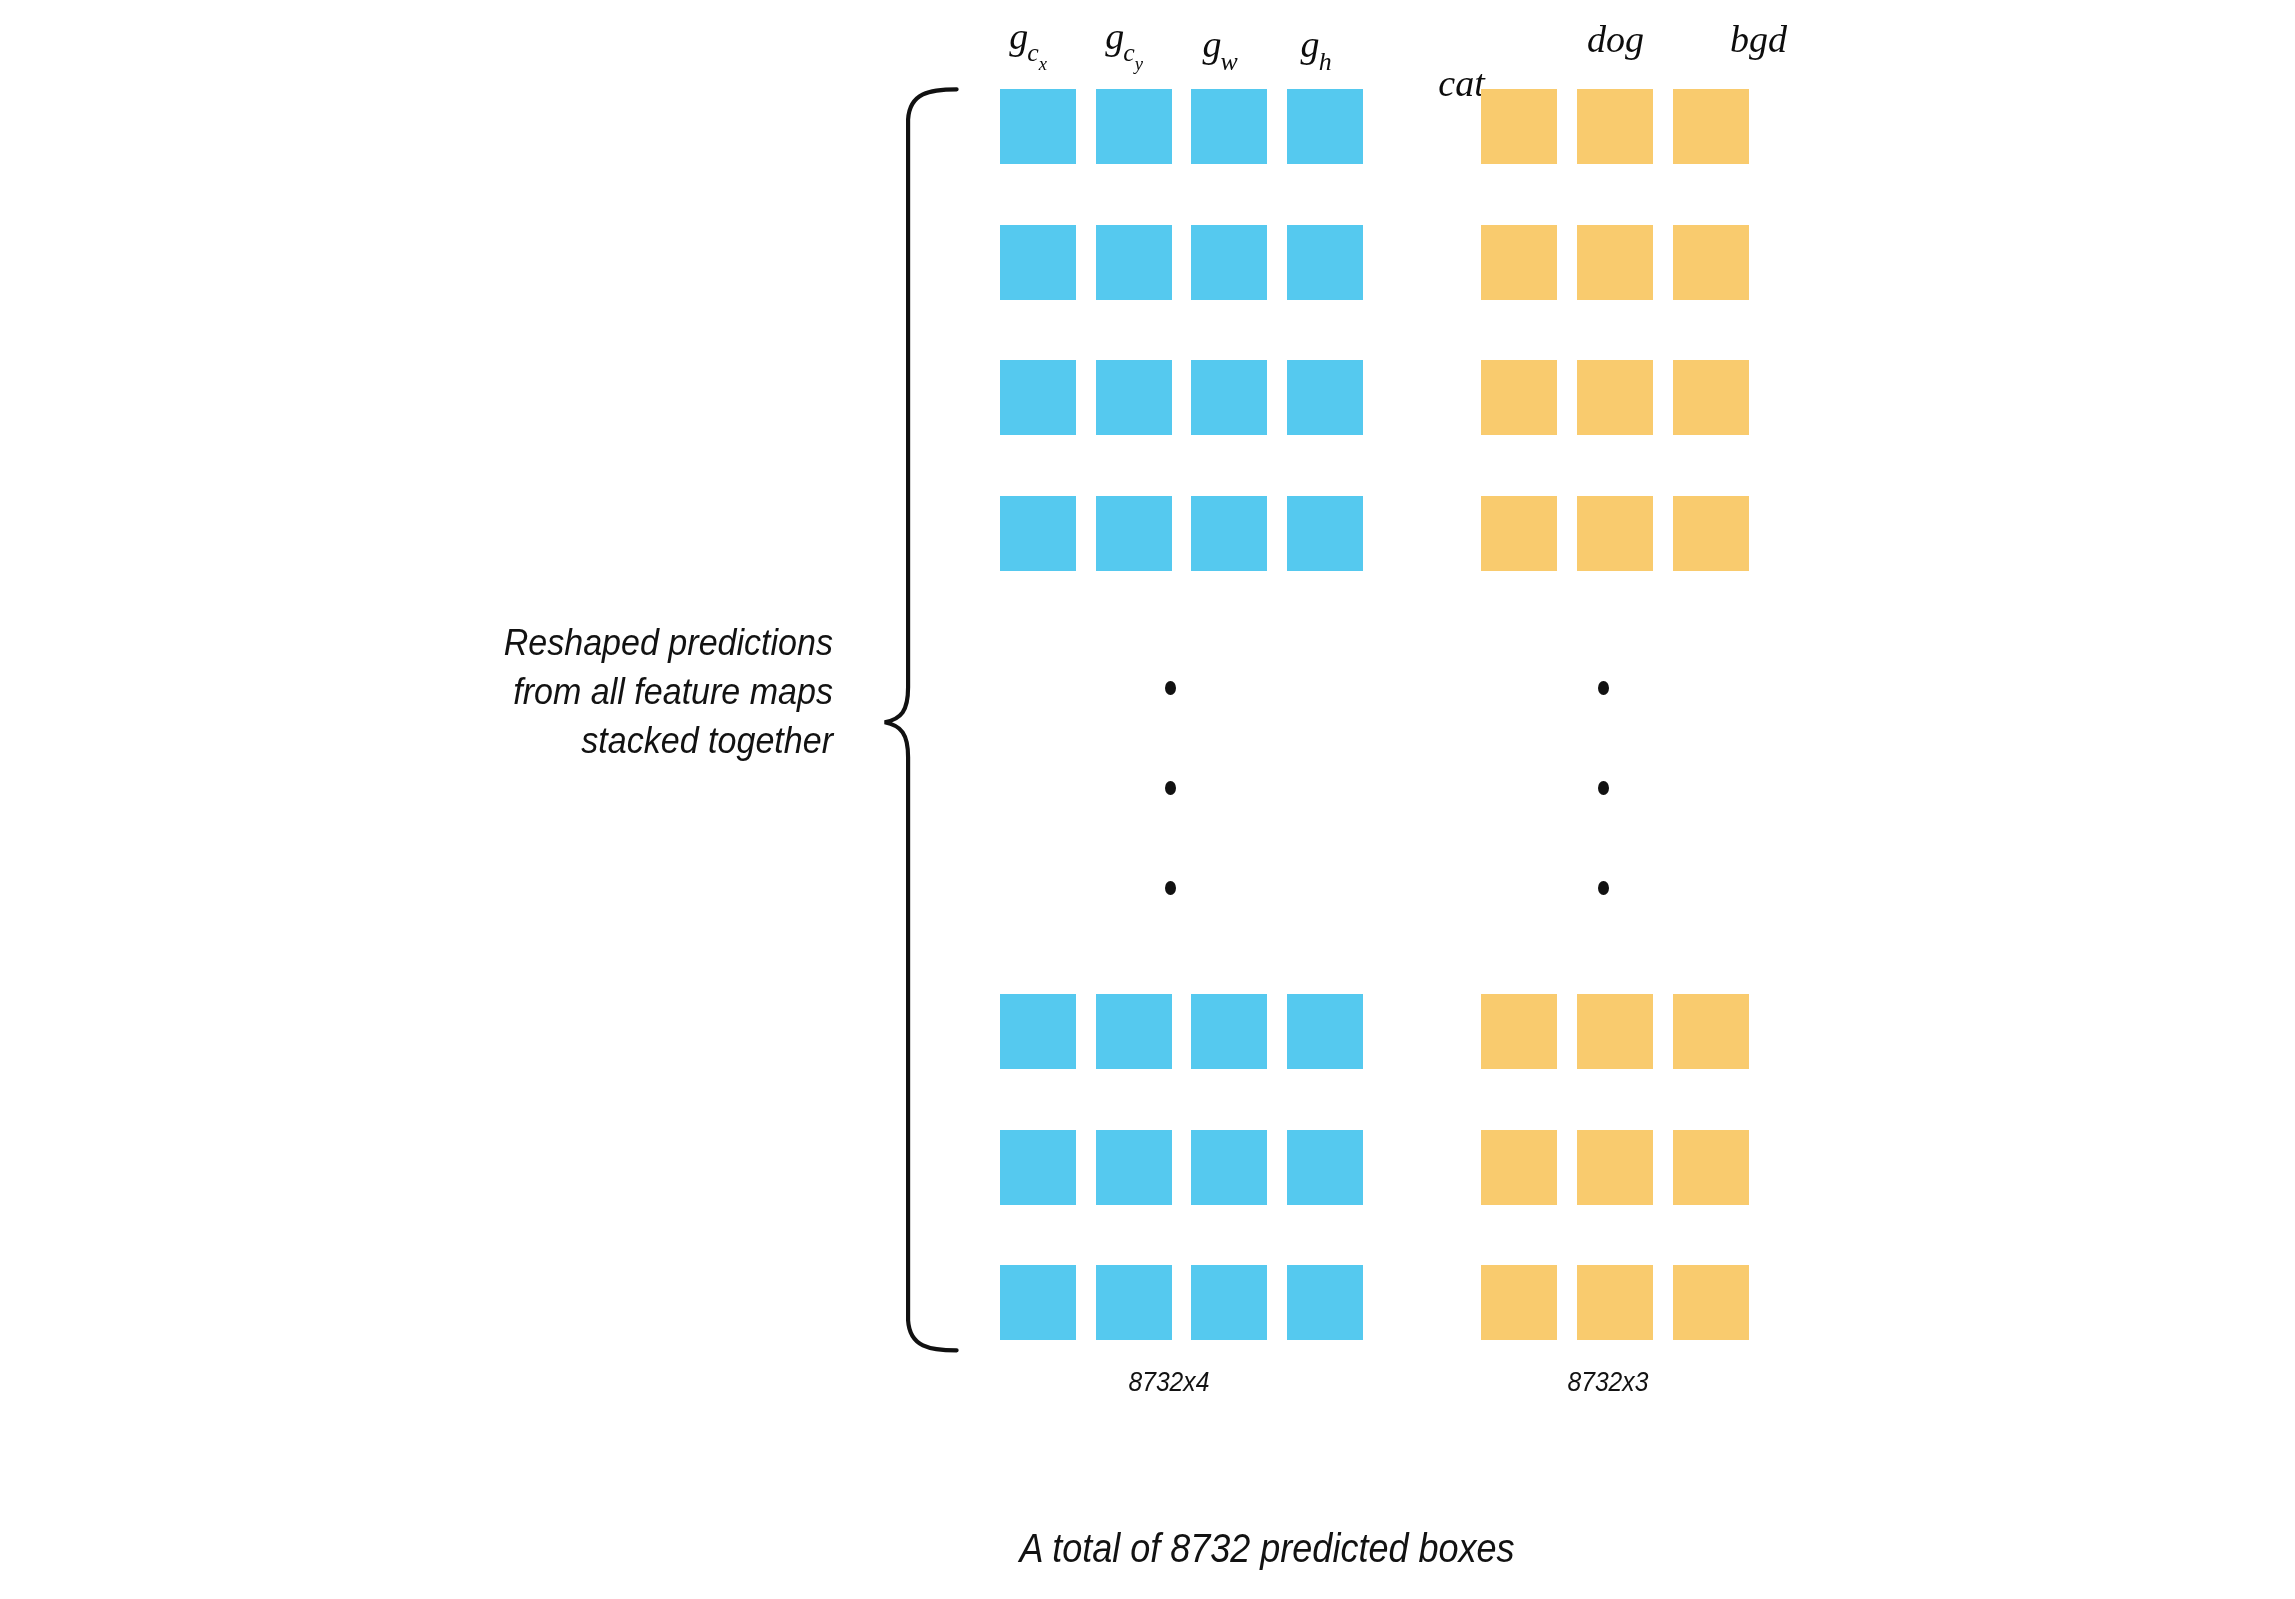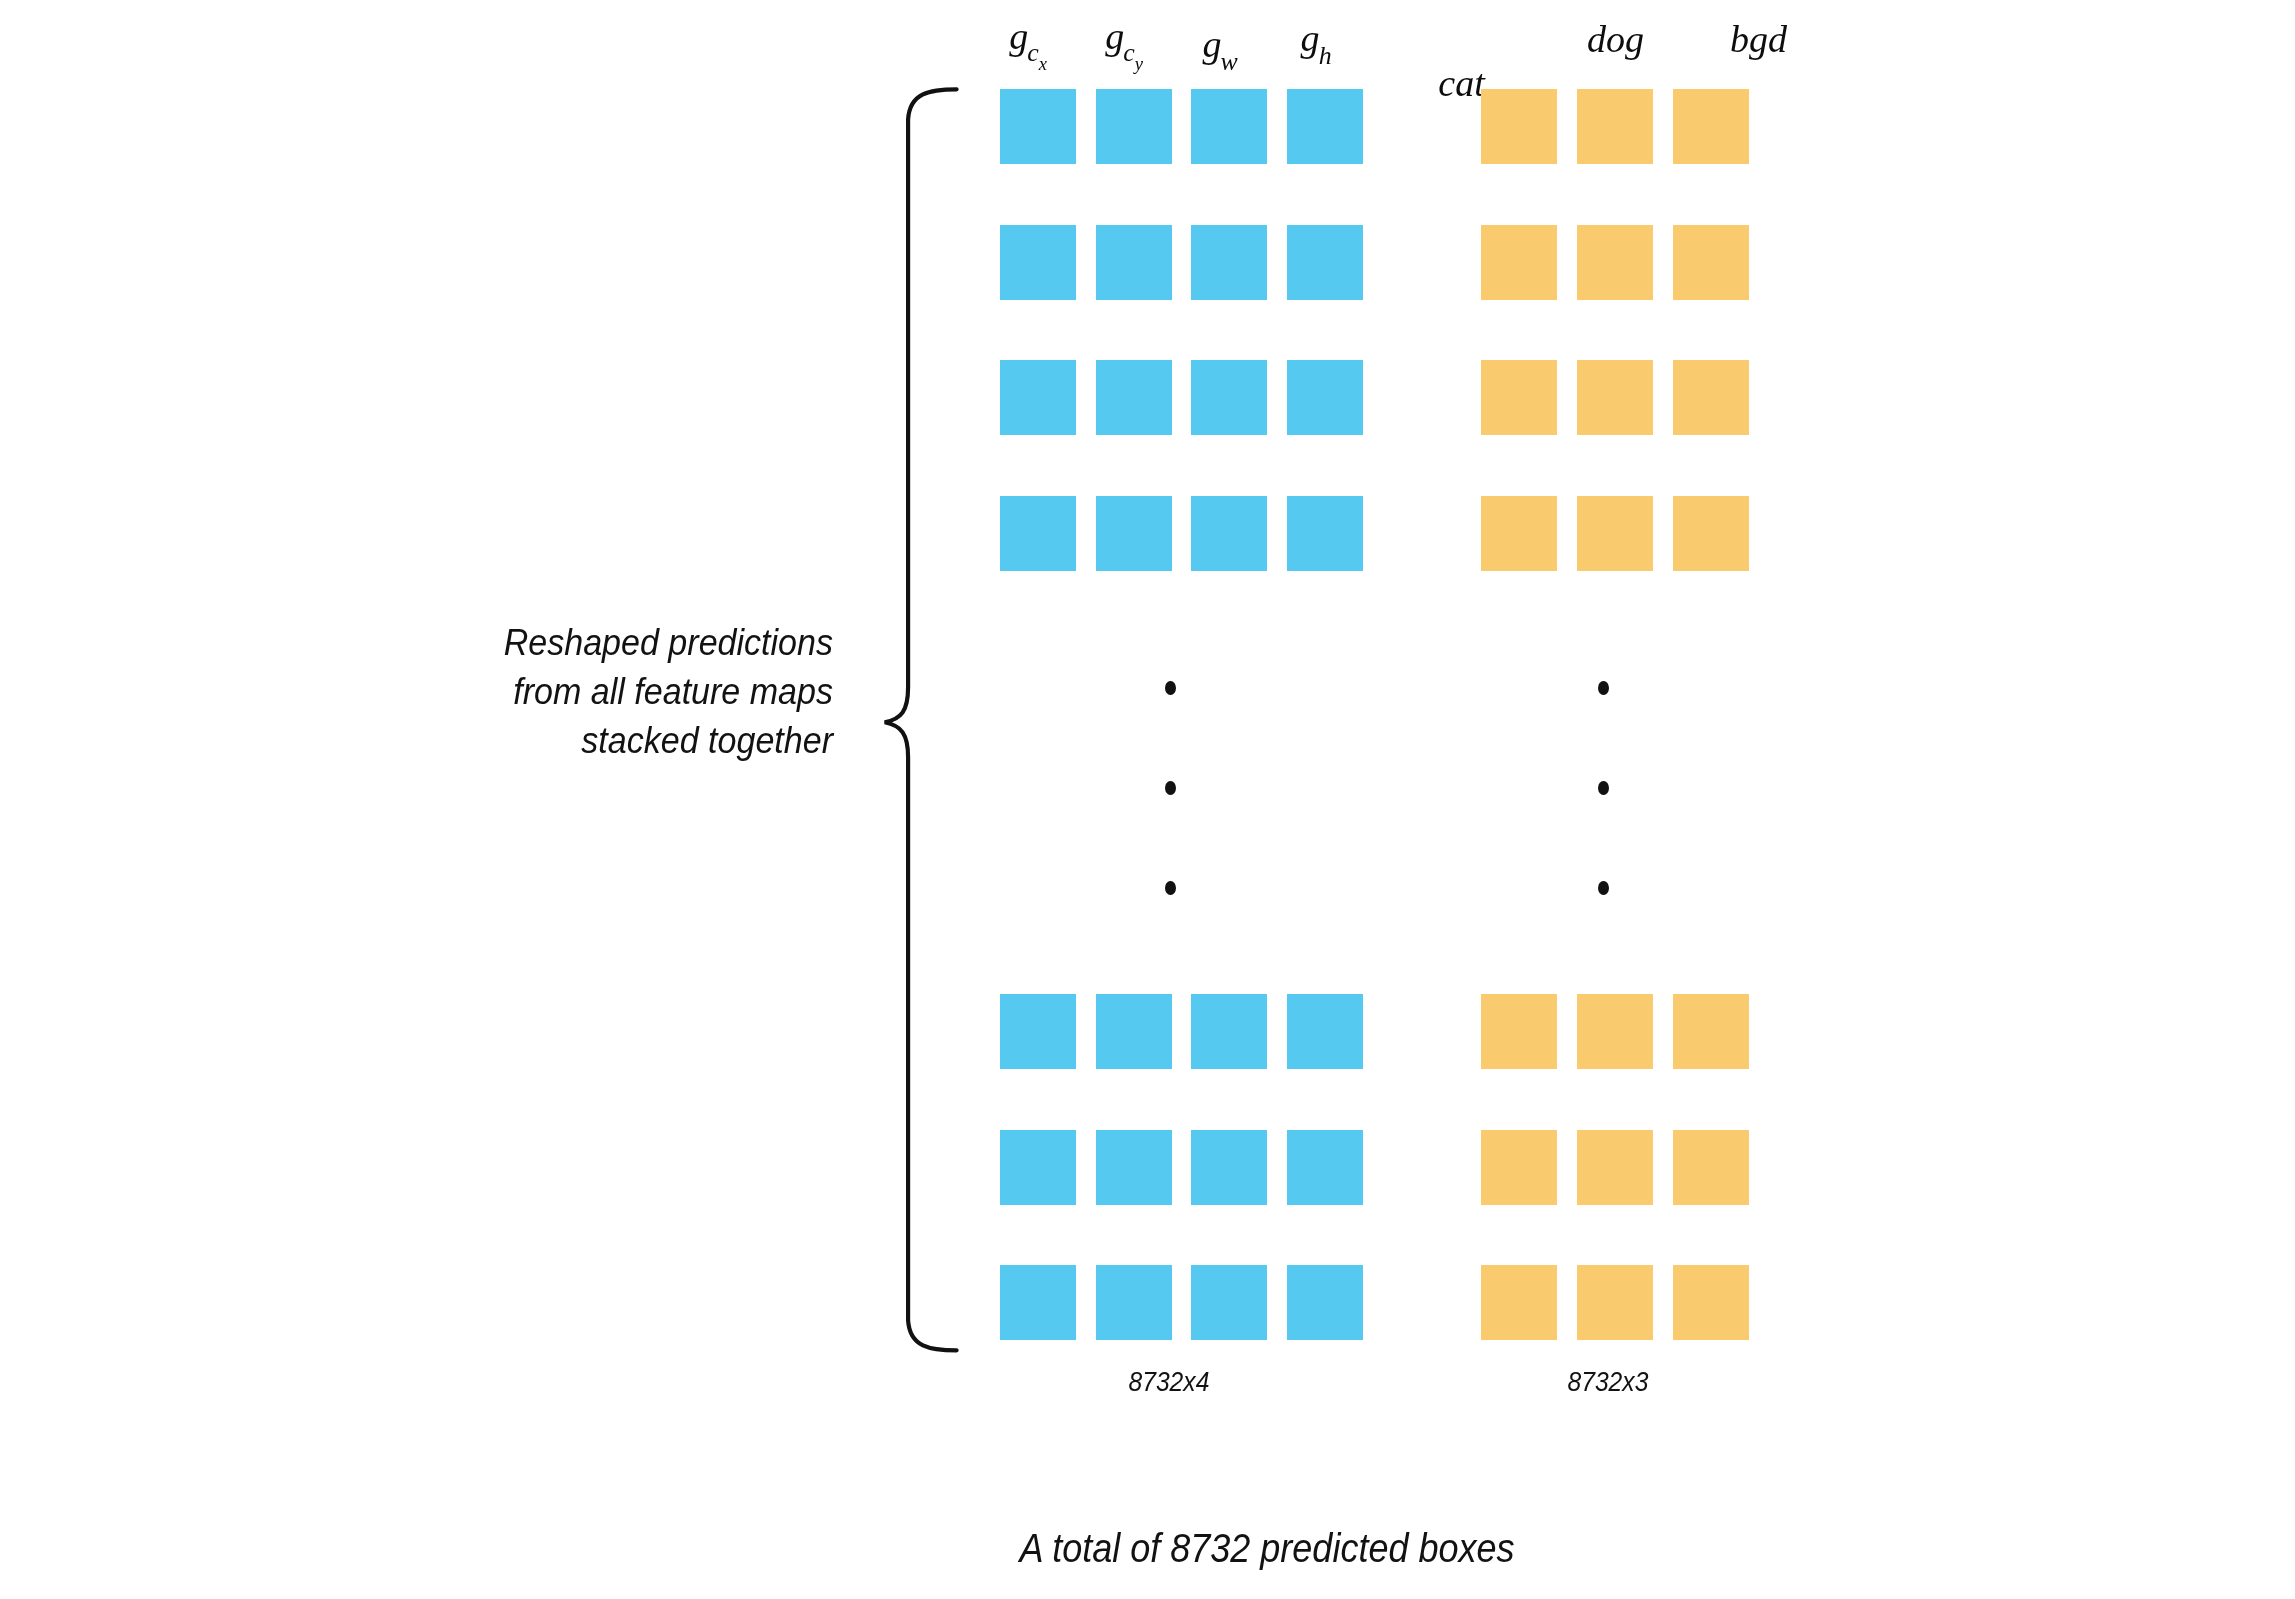--- a/index.html
+++ b/index.html
@@ -115,21 +115,21 @@
   </div>
 
   <div class="col-label" style="left:1058px; top:16.7px; width:133px;">
     <span>g</span><span class="sub"><span>c</span><span class="subsub">y</span></span>
   </div>
 
   <div class="col-label" style="left:1154px; top:25px; width:133px;">
     <span>g</span><span class="sub"><span>w</span></span>
   </div>
 
-  <div class="col-label" style="left:1250px; top:19px; width:133px;font-style:italic;">
+  <div class="col-label" style="left:1250px; top:25px; width:133px;font-style:italic;">
     <span>g</span><span class="sub"><span>h</span></span>
   </div>
 
   <div class="col-label" style="left:1395px; top:20px; width:133px;margin-top:44px;">cat</div>
 
   <div class="col-label" style="left:1549px; top:20px; width:133px;">dog</div>
 
   <div class="col-label" style="left:1692px; top:20px; width:133px;">bgd</div>
 
   <svg class="brace-svg" viewBox="0 0 110 1550" preserveAspectRatio="none">

